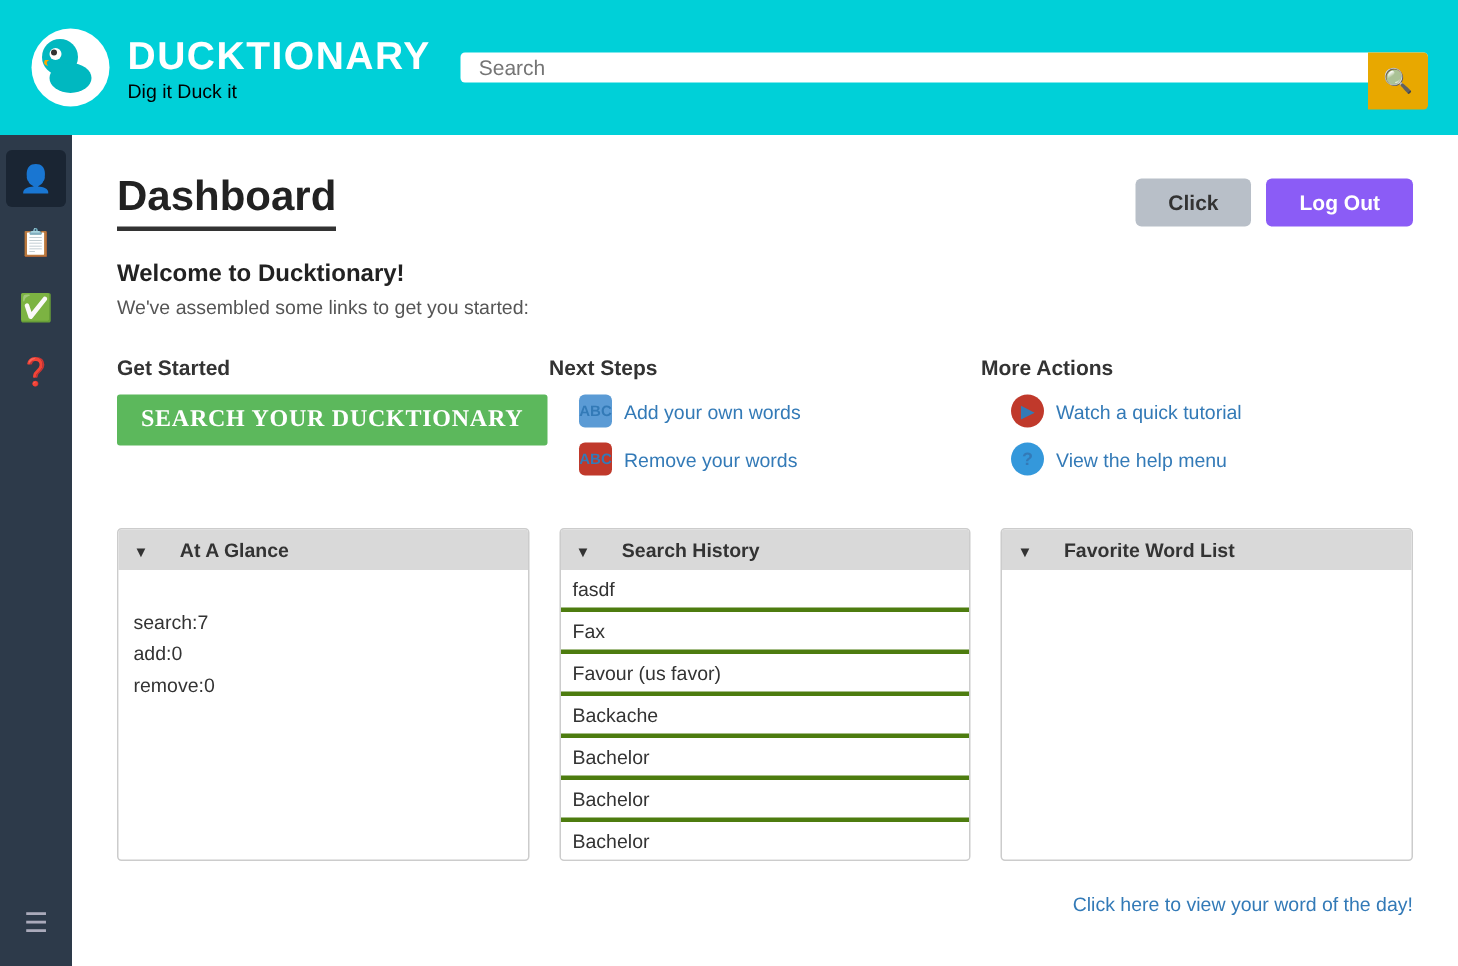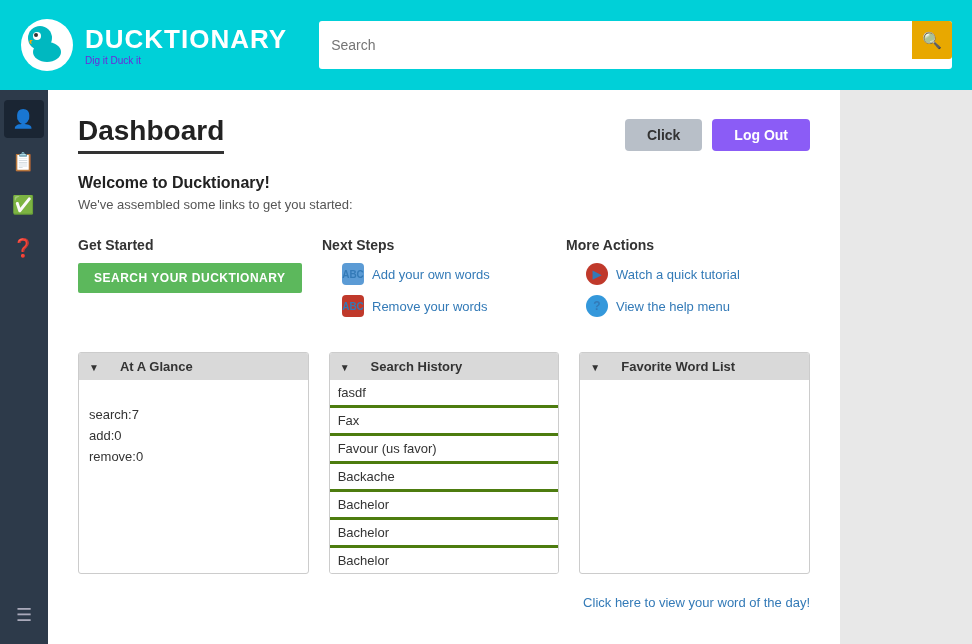--- a/index.html
+++ b/index.html
@@ -5,50 +5,49 @@
     * { box-sizing: border-box; margin: 0; padding: 0; }
     body { font-family: Arial, sans-serif; font-size: 14px; background: #e8e8e8; width: 972px; height: 644px; overflow: hidden; }
 
     
     #header {
       background: #00d0d8;
       height: 90px;
       display: flex;
       align-items: center;
       padding: 0 20px;
-      gap: 12px;
     }
     #logo-area {
       display: flex;
       align-items: center;
       margin-right: 20px;
     }
     #logo-icon {
       width: 55px;
       height: 55px;
       margin-right: 10px;
     }
     #logo-text-area { display: flex; flex-direction: column; }
     #logo-title {
       color: white;
       font-size: 26px;
       font-weight: bold;
       letter-spacing: 1px;
     }
     #logo-subtitle {
-      color: #6d28d9;
-      font-size: 10px;
+      color: #000000;
+      font-size: 13px;
     }
     #search-container {
       flex: 1;
       position: relative;
     }
     #search-input {
       width: 100%;
-      height: 48px;
+      height: 20px;
       border: none;
       border-radius: 3px;
       padding: 0 40px 0 12px;
       font-size: 14px;
       outline: none;
     }
     #search-btn {
       position: absolute;
       right: 0;
       top: 0;
@@ -100,21 +99,21 @@
       cursor: pointer;
       color: #aab;
       font-size: 18px;
     }
 
     
     #main {
       position: absolute;
       left: 48px;
       top: 90px;
-      width: 792px;
+      width: 924px;
       height: 554px;
       background: white;
       padding: 25px 30px;
       overflow-y: auto;
     }
 
     
     #dashboard-header {
       display: flex;
       align-items: center;
@@ -164,25 +163,26 @@
       gap: 0;
       margin-bottom: 25px;
     }
     .links-col { flex: 1; }
     .links-col-title { font-size: 14px; font-weight: bold; color: #333; margin-bottom: 10px; }
     #search-your-btn {
       background: #5cb85c;
       color: white;
       border: none;
       padding: 8px 16px;
-      font-size: 12px;
+      font-size: 16px;
       font-weight: bold;
       cursor: pointer;
       letter-spacing: 0.5px;
       border-radius: 2px;
+      font-family: Liberation Serif, serif;
     }
     .action-link {
       display: flex;
       align-items: center;
       gap: 8px;
       margin-bottom: 10px;
       text-decoration: none;
       padding-left: 20px;
     }
     .action-link span { color: #337ab7; font-size: 13px; cursor: pointer; }

